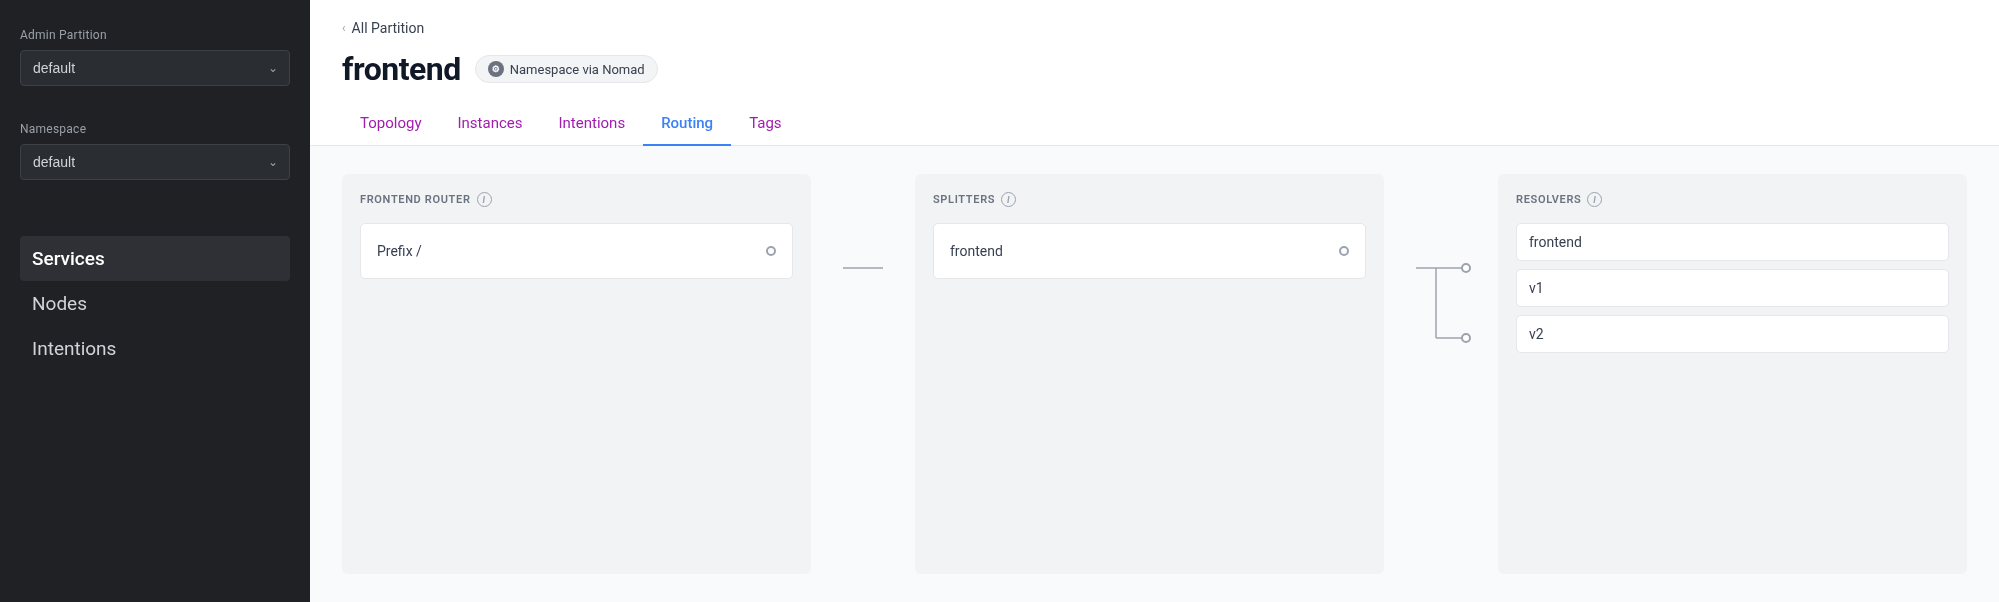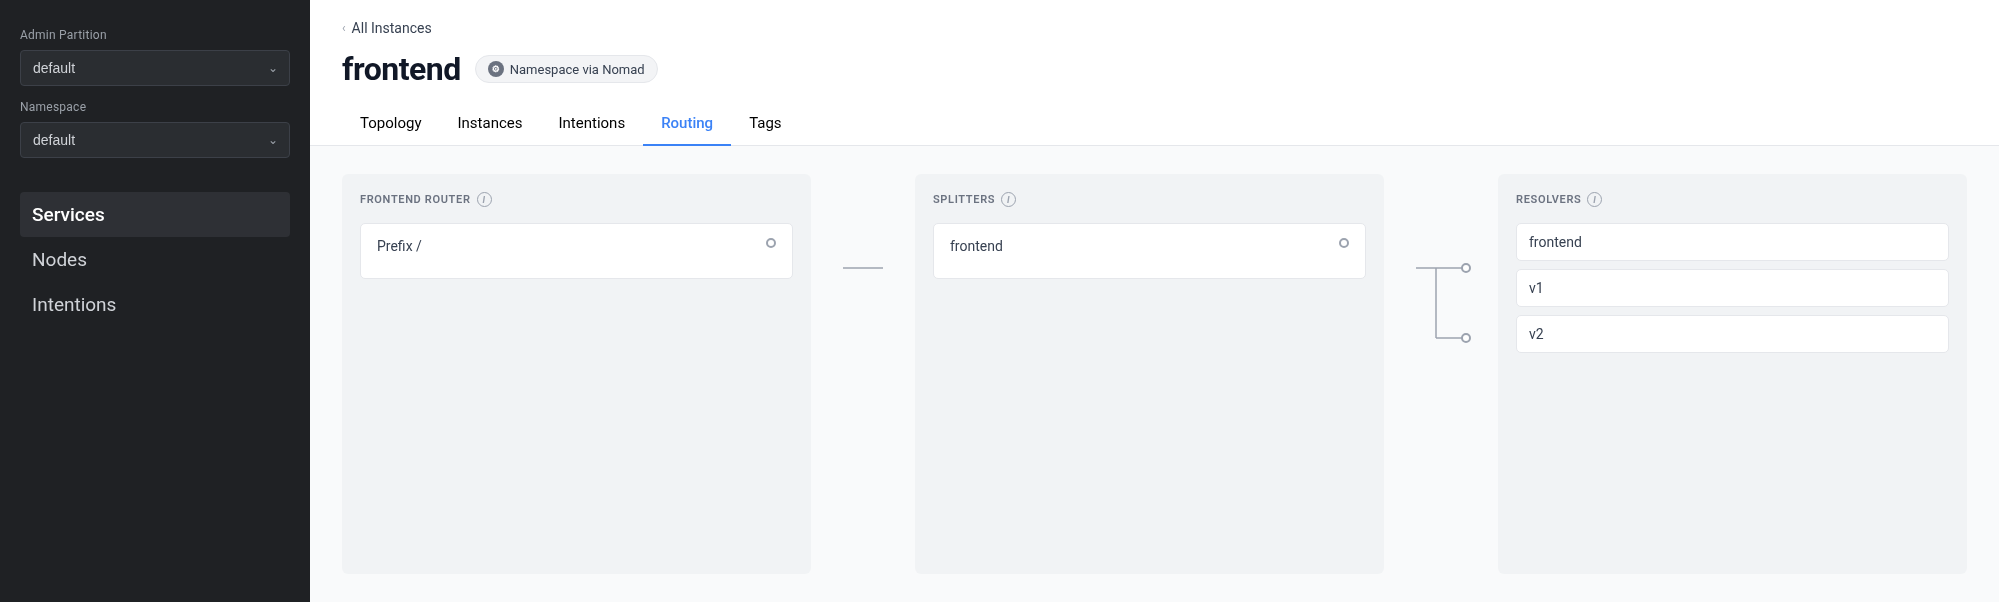--- a/index.html
+++ b/index.html
@@ -17,21 +17,21 @@
       height: 100%;
     }
     .sidebar-label {
       font-size: 12px;
       color: #9aa0a8;
       margin-bottom: 8px;
       letter-spacing: 0.02em;
     }
     .sidebar-select-wrapper {
       position: relative;
-      margin-bottom: 14px;
+      margin-bottom: 36px;
     }
     .sidebar-select-wrapper select {
       width: 100%;
       background: #2a2d31;
       border: 1px solid #3c4048;
       color: #d0d3d8;
       font-size: 14px;
       padding: 9px 12px;
       border-radius: 4px;
       appearance: none;
@@ -134,21 +134,21 @@
       font-weight: bold;
     }
 
     .tabs {
       display: flex;
       gap: 0;
     }
     .tab {
       padding: 10px 18px 12px;
       font-size: 15px;
-      color: #000000;
+      color: #a21caf;
       cursor: pointer;
       border-bottom: 2px solid transparent;
       margin-bottom: -1px;
       transition: color 0.15s;
     }
     .tab.active {
       color: #3b82f6;
       border-bottom-color: #3b82f6;
       font-weight: 500;
     }
@@ -228,21 +228,21 @@
     .routing-container {
       display: flex;
       align-items: stretch;
       gap: 32px;
       width: 100%;
       position: relative;
     }
 
     .card-inner-row {
       display: flex;
-      align-items: flex-start;
+      align-items: center;
       padding: 14px 16px;
       background: #fff;
       border: 1px solid #e5e7eb;
       border-radius: 5px;
       min-height: 56px;
       position: relative;
     }
 
     .card-row-label {
       font-size: 14px;
@@ -279,21 +279,21 @@
     <div class="sidebar-nav-item">Nodes</div>
     <div class="sidebar-nav-item">Intentions</div>
   </nav>
 </div>
 
 <div class="main">
   <div class="main-header">
 
     <div class="breadcrumb">
       <span class="breadcrumb-chevron">‹</span>
-      <a class="breadcrumb-link">All Instances</a>
+      <a class="breadcrumb-link">All Partition</a>
     </div>
 
     <div class="service-title-row">
       <h1 class="service-title">frontend</h1>
       <div class="nomad-badge">
         <div class="nomad-icon">⚙</div>
         <span>Namespace via Nomad</span>
       </div>
     </div>
 

